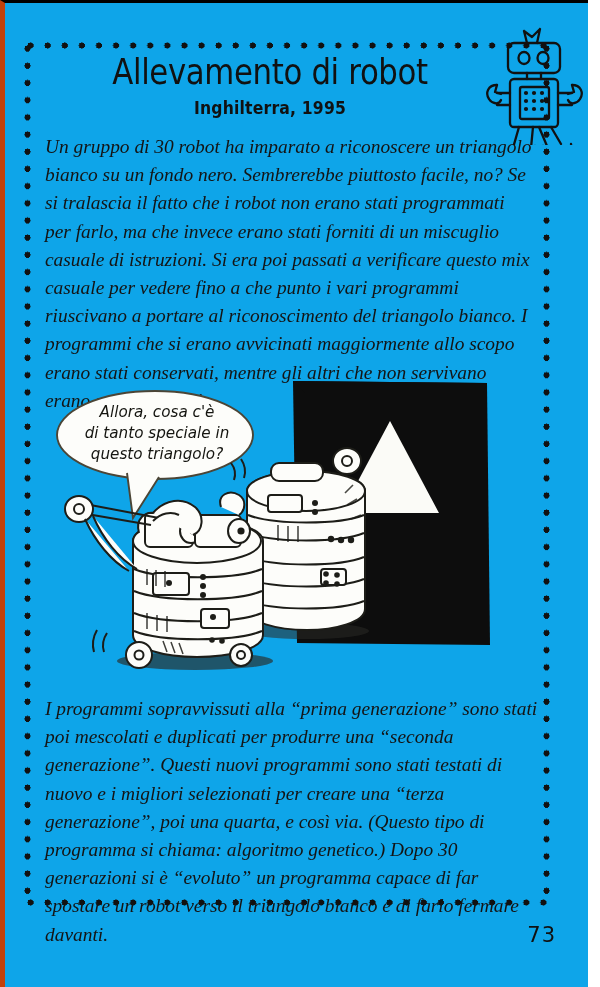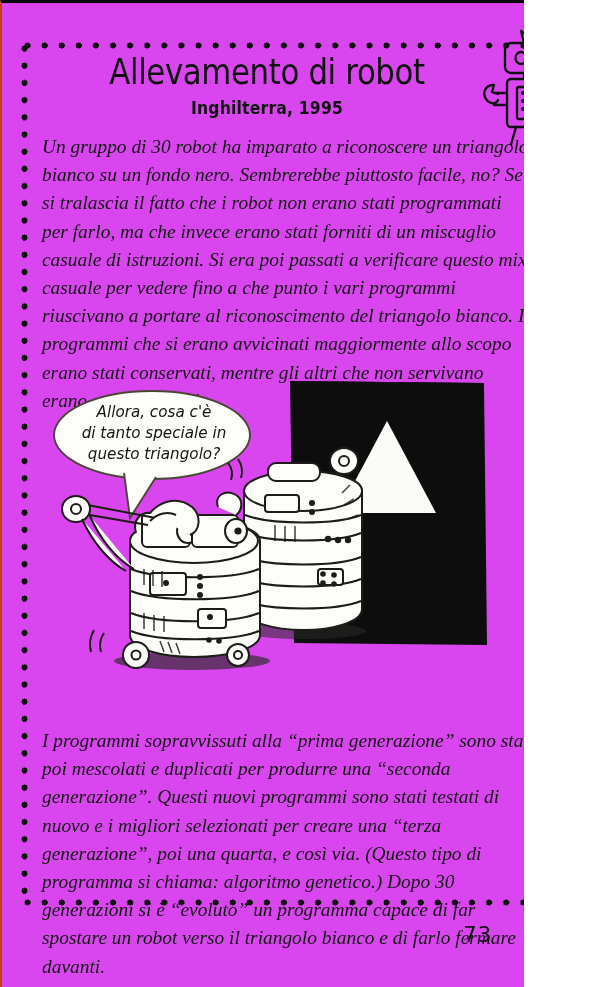--- a/index.html
+++ b/index.html
@@ -5,26 +5,26 @@
   html, body {
     margin: 0;
     padding: 0;
     background: #ffffff;
   }
   body {
     font-family: "Liberation Serif", serif;
   }
   .page {
     position: relative;
-    width: 524px;
+    width: 588px;
     height: 987px;
-    background: #d946ef;
+    background: #0ea5e9;
     overflow: hidden;
     box-sizing: border-box;
-    border-left: 2px solid #c2410c;
+    border-left: 5px solid #c2410c;
     border-top: 3px solid #000;
   }
   
   .dotted-frame {
     position: absolute;
     left: 22px;
     top: 42px;
     width: 520px;
     height: 858px;
     box-sizing: border-box;
@@ -95,21 +95,20 @@
   }
   .para.top-para {
     left: 40px;
     top: 130px;
     width: 490px;
   }
   .para.bottom-para {
     left: 40px;
     top: 692px;
     width: 494px;
-    margin-top: 32px;
   }
 
   
   .illustration {
     position: absolute;
     left: 30px;
     top: 370px;
     width: 500px;
     height: 305px;
     text-align: right;

